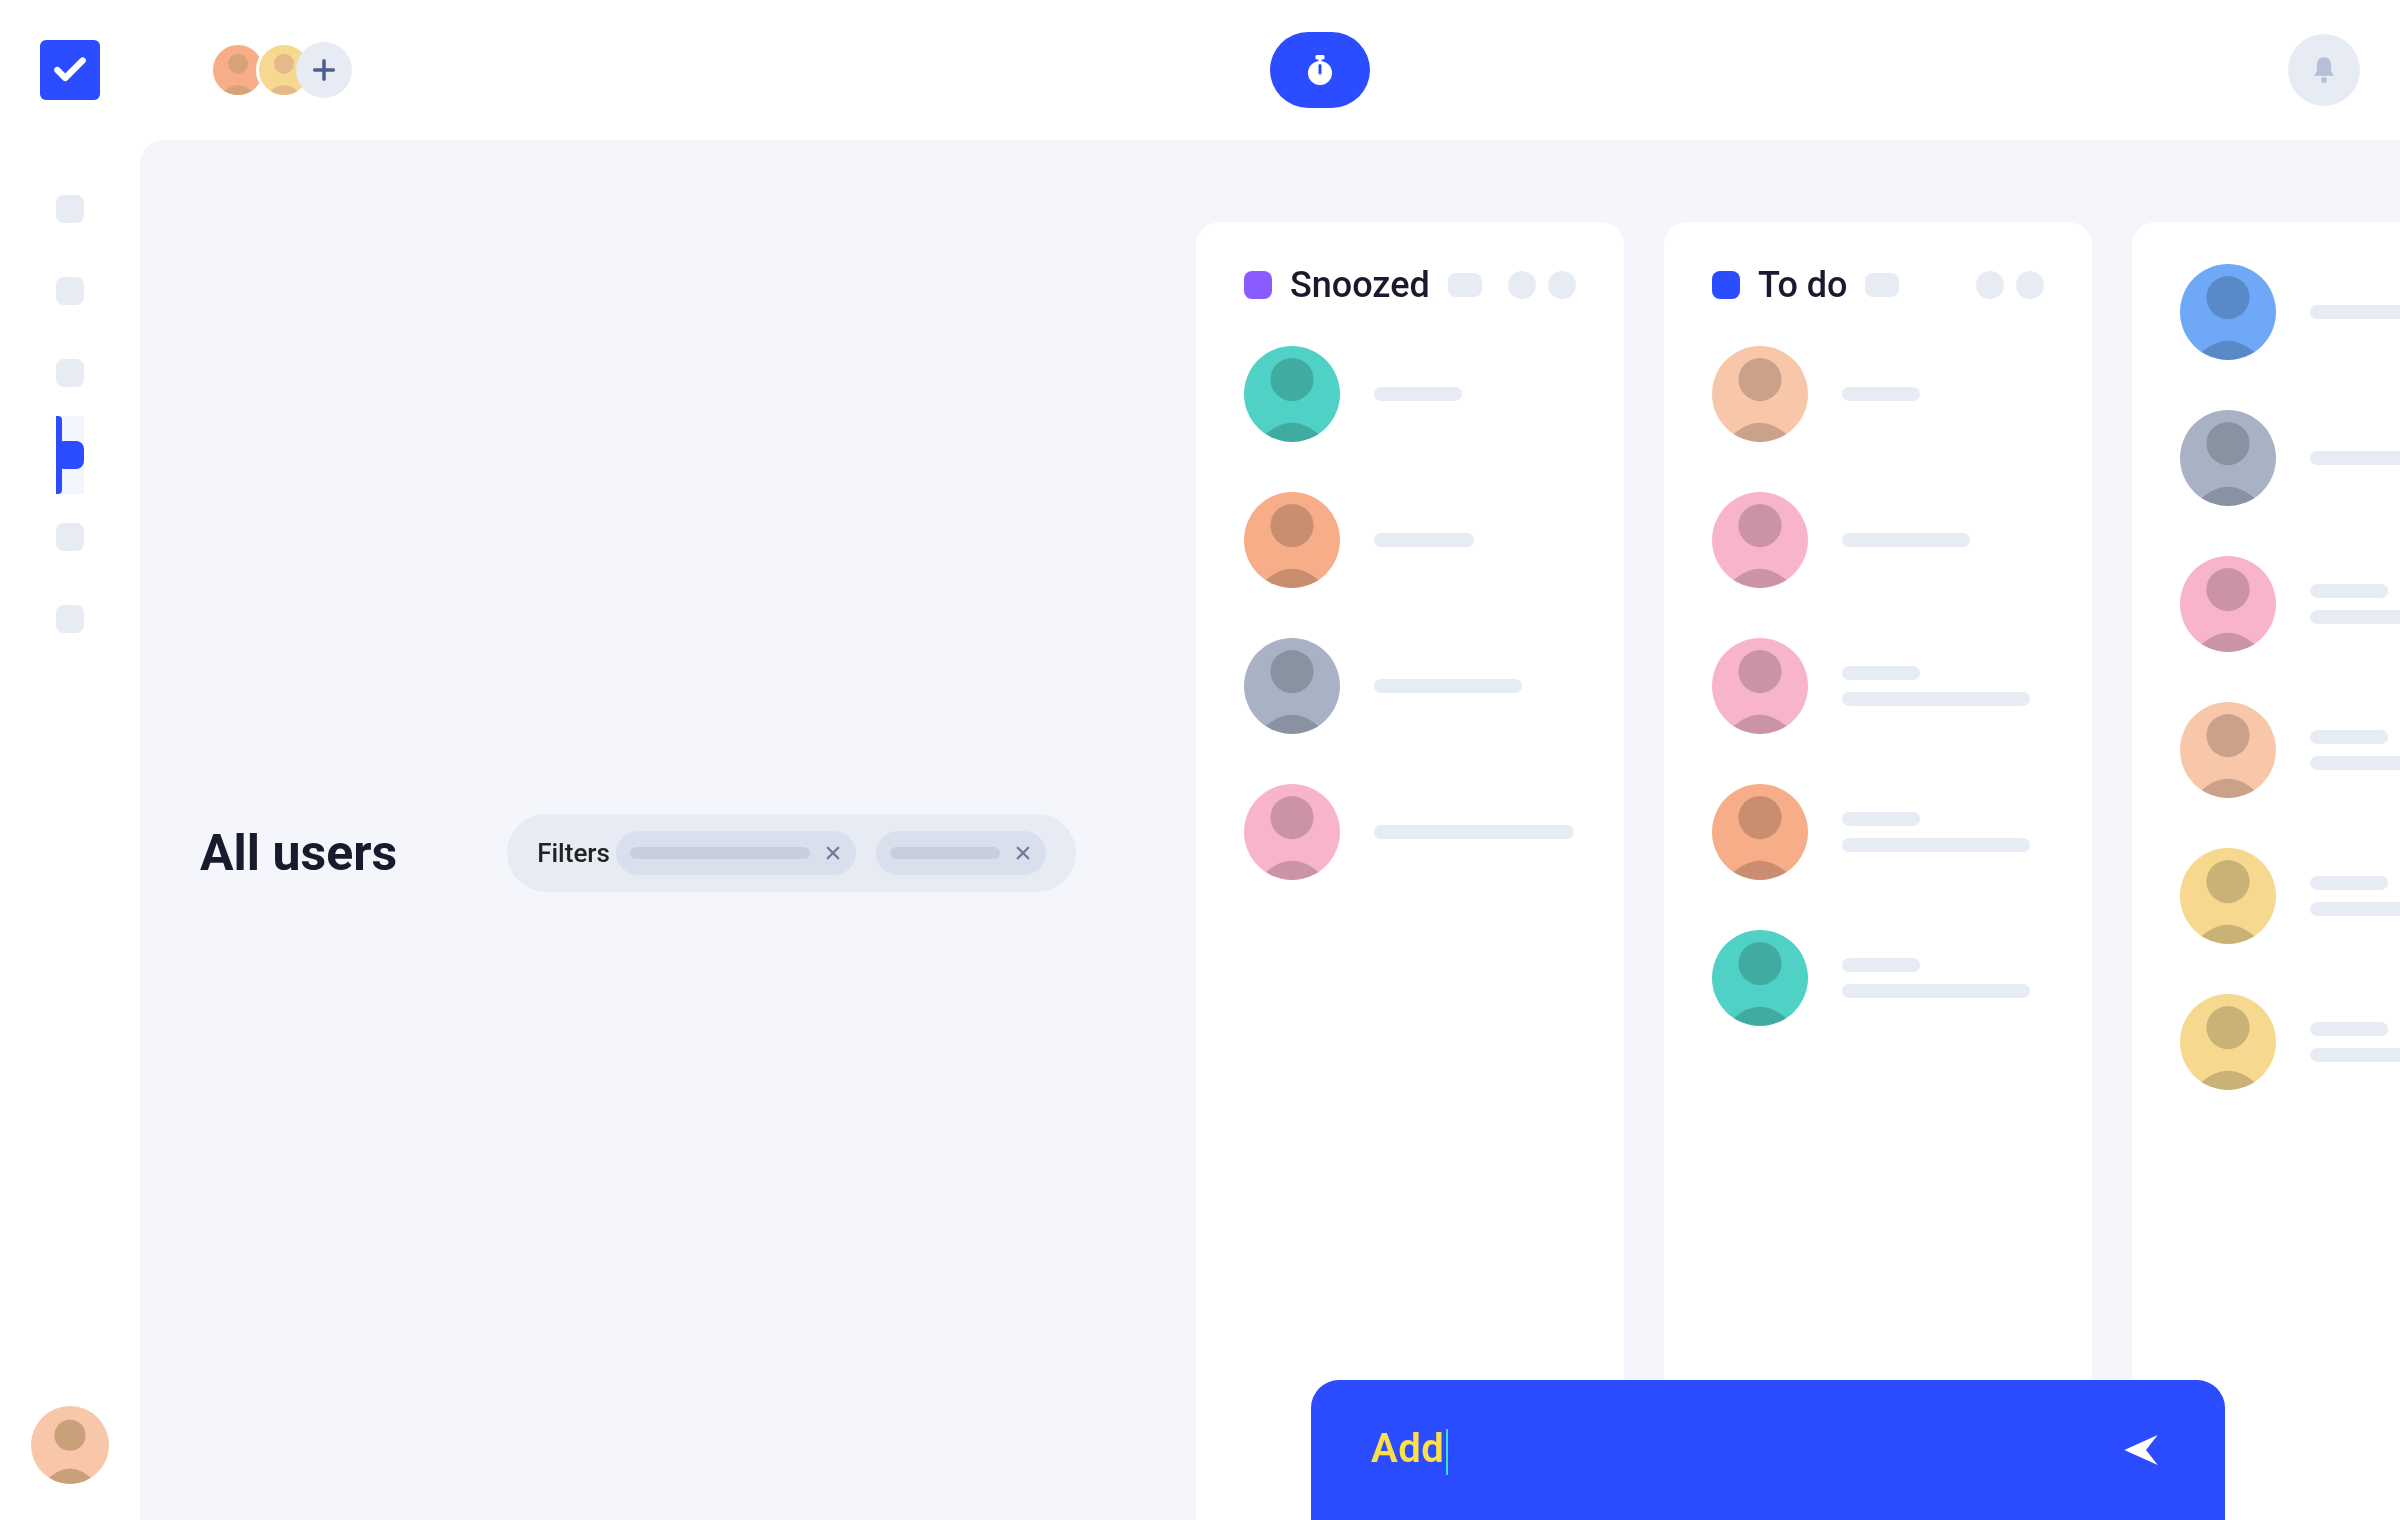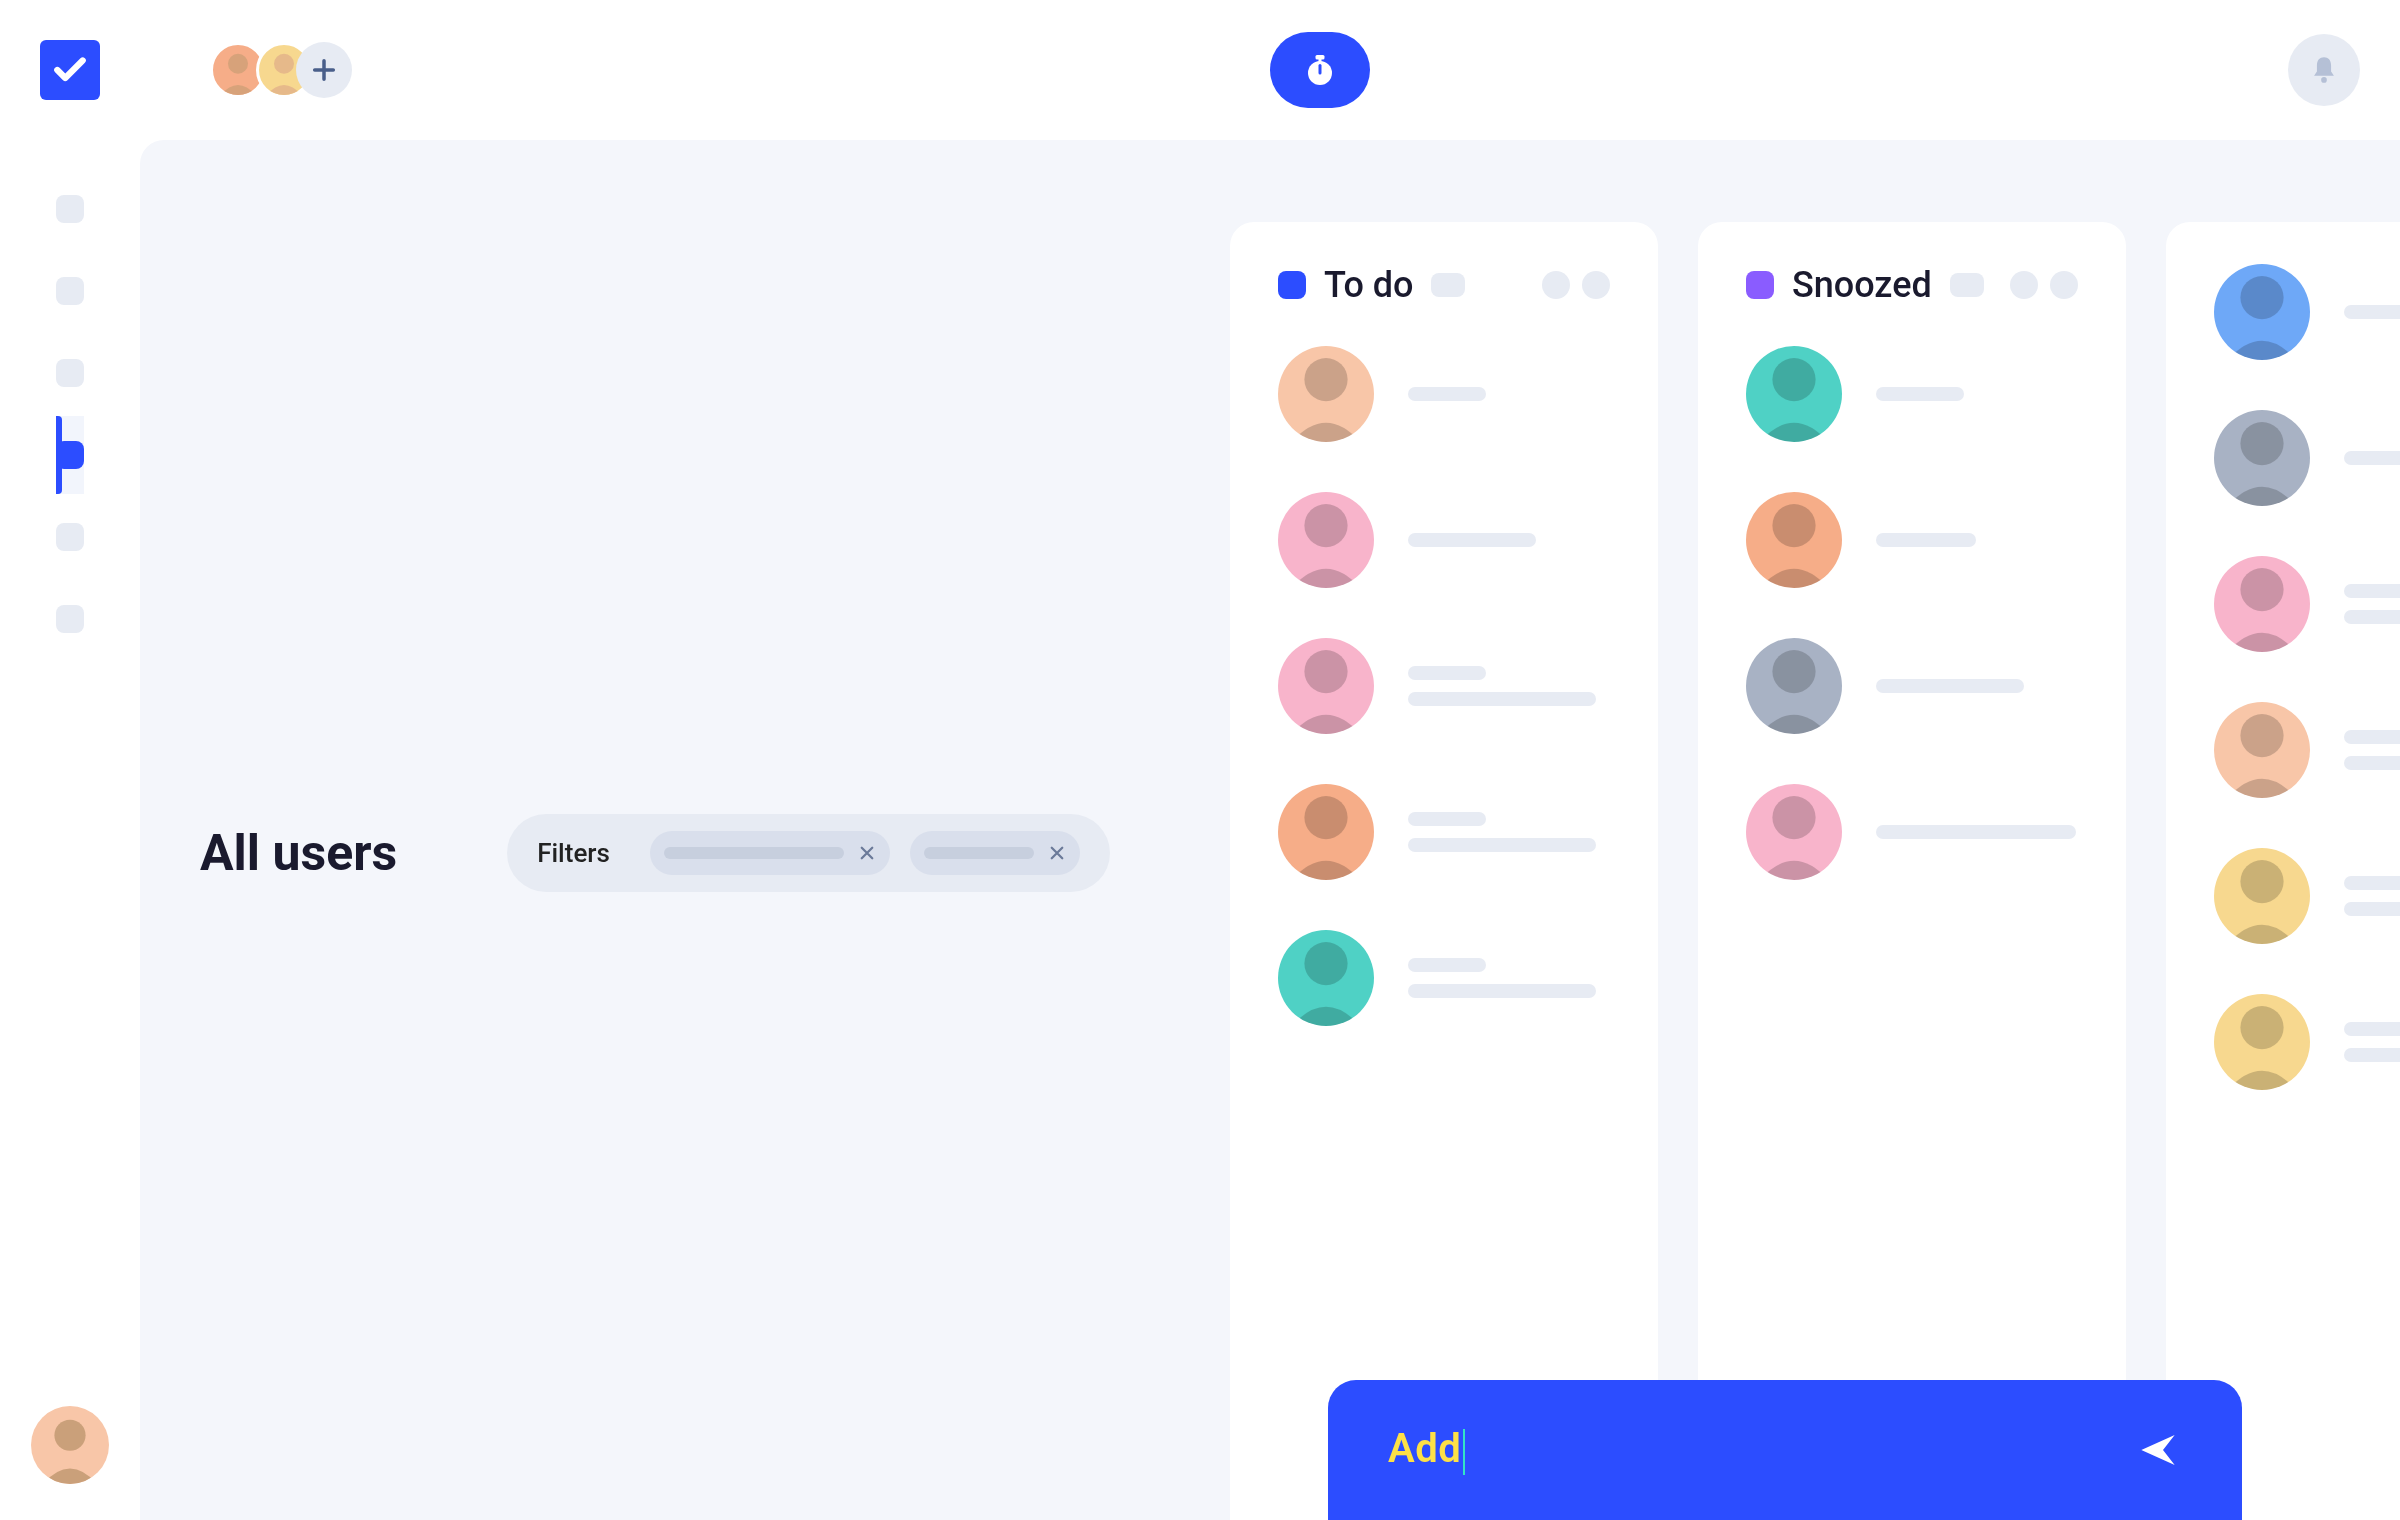--- a/index.html
+++ b/index.html
@@ -114,21 +114,21 @@
   margin-right:70px;
 }
 .filters-bar {
   flex:1;
   background:#e7ebf3;
   height:78px;
   border-radius:40px;
   display:flex;
   align-items:center;
   padding:0 30px;
-  gap:38px;
+  gap:4px;
 }
 .filters-label {
   font-size:26px;
   color:#222;
   font-weight:500;
   margin-right:2px;
 }
 .filter-chip {
   height:44px;
   background:#d9dfec;
@@ -355,20 +355,83 @@
                   </svg></div>
               </div>
             </div>
         </div>
       </div>
 
       <div class="board">
         <div id="columns" style="display:flex;gap:40px;flex:1;">
             <div class="column">
               <div class="col-head">
+                <div class="col-color" style="background: rgb(138, 92, 255);"></div>
+                <div class="col-title">Snoozed</div>
+                <div class="count-pill"></div>
+                <div class="col-actions">
+                  <div class="dot-btn"></div>
+                  <div class="dot-btn"></div>
+                </div>
+              </div>
+              <div class="card">
+                <div class="avatar bg-teal">
+                  <div class="face">
+                    <svg viewBox="0 0 40 40">
+                      <circle cx="20" cy="14" r="9" fill="rgba(0,0,0,0.18)"></circle>
+                      <path d="M4 42 Q20 22 36 42" fill="rgba(0,0,0,0.18)"></path>
+                    </svg>
+                  </div>
+                </div>
+                <div class="lines">
+                  <div class="linebar" style="width: 88px;"></div>
+                </div>
+              </div>
+              <div class="card">
+                <div class="avatar bg-orange">
+                  <div class="face">
+                    <svg viewBox="0 0 40 40">
+                      <circle cx="20" cy="14" r="9" fill="rgba(0,0,0,0.18)"></circle>
+                      <path d="M4 42 Q20 22 36 42" fill="rgba(0,0,0,0.18)"></path>
+                    </svg>
+                  </div>
+                </div>
+                <div class="lines">
+                  <div class="linebar" style="width: 100px;"></div>
+                </div>
+              </div>
+              <div class="card">
+                <div class="avatar bg-gray">
+                  <div class="face">
+                    <svg viewBox="0 0 40 40">
+                      <circle cx="20" cy="14" r="9" fill="rgba(0,0,0,0.18)"></circle>
+                      <path d="M4 42 Q20 22 36 42" fill="rgba(0,0,0,0.18)"></path>
+                    </svg>
+                  </div>
+                </div>
+                <div class="lines">
+                  <div class="linebar" style="width: 148px;"></div>
+                </div>
+              </div>
+              <div class="card">
+                <div class="avatar bg-pink">
+                  <div class="face">
+                    <svg viewBox="0 0 40 40">
+                      <circle cx="20" cy="14" r="9" fill="rgba(0,0,0,0.18)"></circle>
+                      <path d="M4 42 Q20 22 36 42" fill="rgba(0,0,0,0.18)"></path>
+                    </svg>
+                  </div>
+                </div>
+                <div class="lines">
+                  <div class="linebar" style="width: 200px;"></div>
+                </div>
+              </div>
+            </div>
+            <div class="column">
+              <div class="col-head">
                 <div class="col-color" style="background: rgb(44, 77, 255);"></div>
                 <div class="col-title">To do</div>
                 <div class="count-pill"></div>
                 <div class="col-actions">
                   <div class="dot-btn"></div>
                   <div class="dot-btn"></div>
                 </div>
               </div>
               <div class="card">
                 <div class="avatar bg-peach">
@@ -429,83 +492,20 @@
                   <div class="face">
                     <svg viewBox="0 0 40 40">
                       <circle cx="20" cy="14" r="9" fill="rgba(0,0,0,0.18)"></circle>
                       <path d="M4 42 Q20 22 36 42" fill="rgba(0,0,0,0.18)"></path>
                     </svg>
                   </div>
                 </div>
                 <div class="lines">
                   <div class="linebar" style="width: 78px;"></div>
                   <div class="linebar" style="width: 188px;"></div>
-                </div>
-              </div>
-            </div>
-            <div class="column">
-              <div class="col-head">
-                <div class="col-color" style="background: rgb(138, 92, 255);"></div>
-                <div class="col-title">Snoozed</div>
-                <div class="count-pill"></div>
-                <div class="col-actions">
-                  <div class="dot-btn"></div>
-                  <div class="dot-btn"></div>
-                </div>
-              </div>
-              <div class="card">
-                <div class="avatar bg-teal">
-                  <div class="face">
-                    <svg viewBox="0 0 40 40">
-                      <circle cx="20" cy="14" r="9" fill="rgba(0,0,0,0.18)"></circle>
-                      <path d="M4 42 Q20 22 36 42" fill="rgba(0,0,0,0.18)"></path>
-                    </svg>
-                  </div>
-                </div>
-                <div class="lines">
-                  <div class="linebar" style="width: 88px;"></div>
-                </div>
-              </div>
-              <div class="card">
-                <div class="avatar bg-orange">
-                  <div class="face">
-                    <svg viewBox="0 0 40 40">
-                      <circle cx="20" cy="14" r="9" fill="rgba(0,0,0,0.18)"></circle>
-                      <path d="M4 42 Q20 22 36 42" fill="rgba(0,0,0,0.18)"></path>
-                    </svg>
-                  </div>
-                </div>
-                <div class="lines">
-                  <div class="linebar" style="width: 100px;"></div>
-                </div>
-              </div>
-              <div class="card">
-                <div class="avatar bg-gray">
-                  <div class="face">
-                    <svg viewBox="0 0 40 40">
-                      <circle cx="20" cy="14" r="9" fill="rgba(0,0,0,0.18)"></circle>
-                      <path d="M4 42 Q20 22 36 42" fill="rgba(0,0,0,0.18)"></path>
-                    </svg>
-                  </div>
-                </div>
-                <div class="lines">
-                  <div class="linebar" style="width: 148px;"></div>
-                </div>
-              </div>
-              <div class="card">
-                <div class="avatar bg-pink">
-                  <div class="face">
-                    <svg viewBox="0 0 40 40">
-                      <circle cx="20" cy="14" r="9" fill="rgba(0,0,0,0.18)"></circle>
-                      <path d="M4 42 Q20 22 36 42" fill="rgba(0,0,0,0.18)"></path>
-                    </svg>
-                  </div>
-                </div>
-                <div class="lines">
-                  <div class="linebar" style="width: 200px;"></div>
                 </div>
               </div>
             </div>
             <div class="column">
               <div class="card">
                 <div class="avatar bg-blue">
                   <div class="face">
                     <svg viewBox="0 0 40 40">
                       <circle cx="20" cy="14" r="9" fill="rgba(0,0,0,0.18)"></circle>
                       <path d="M4 42 Q20 22 36 42" fill="rgba(0,0,0,0.18)"></path>

